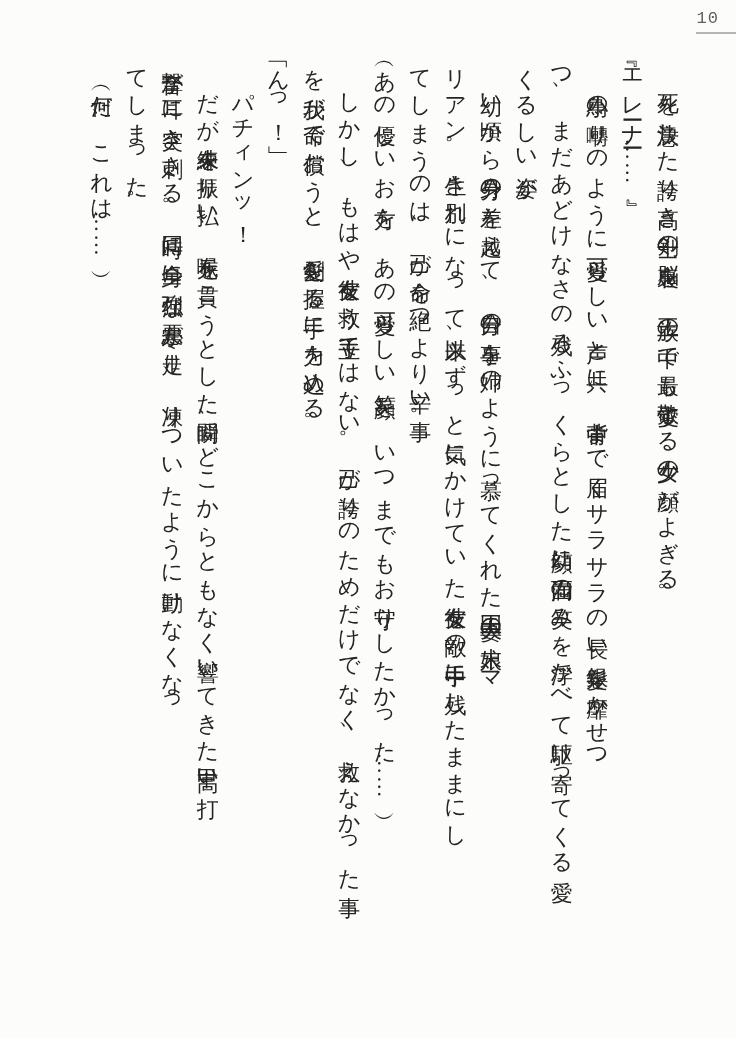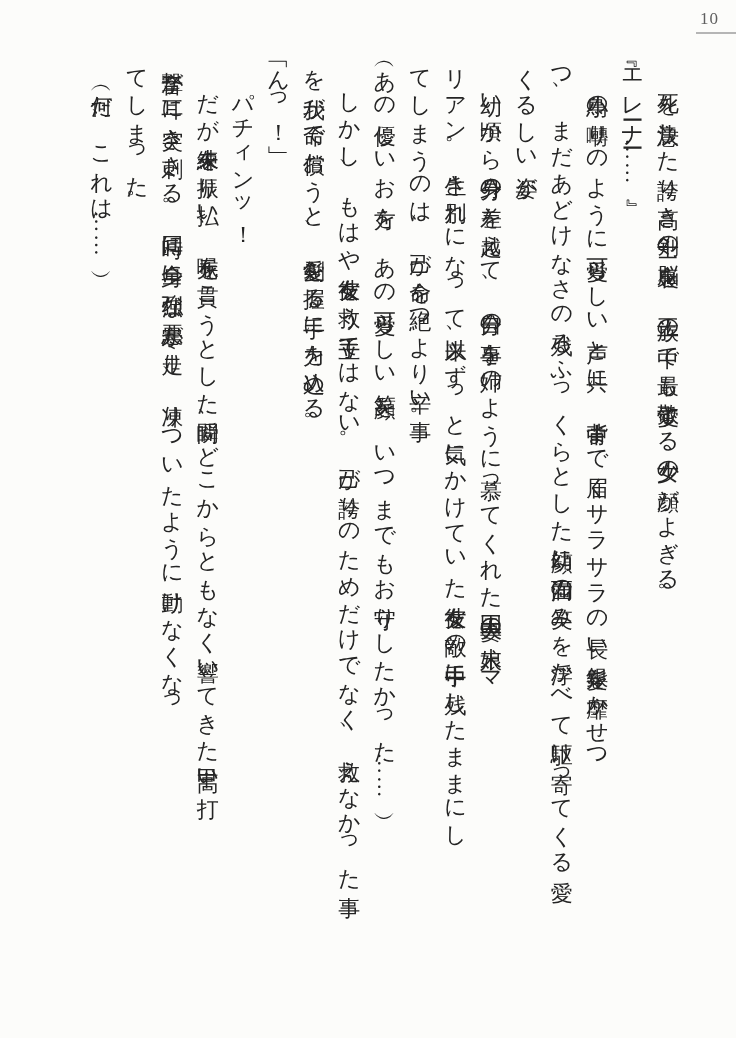--- a/index.html
+++ b/index.html
@@ -16,21 +16,21 @@
   }
   body {
     position: relative;
     background: var(--bg);
     font-family: "Liberation Serif", "DejaVu Serif", serif;
   }
   .page-number {
     position: absolute;
     top: 9px;
     right: 17px;
-    font-family: Liberation Serif, serif;
+    font-family: Liberation Mono, monospace;
     font-size: 17px;
     letter-spacing: 1px;
     color: var(--pagenum);
   }
   .page-number-rule {
     position: absolute;
     top: 32px;
     right: 0;
     width: 40px;
     height: 2px;

